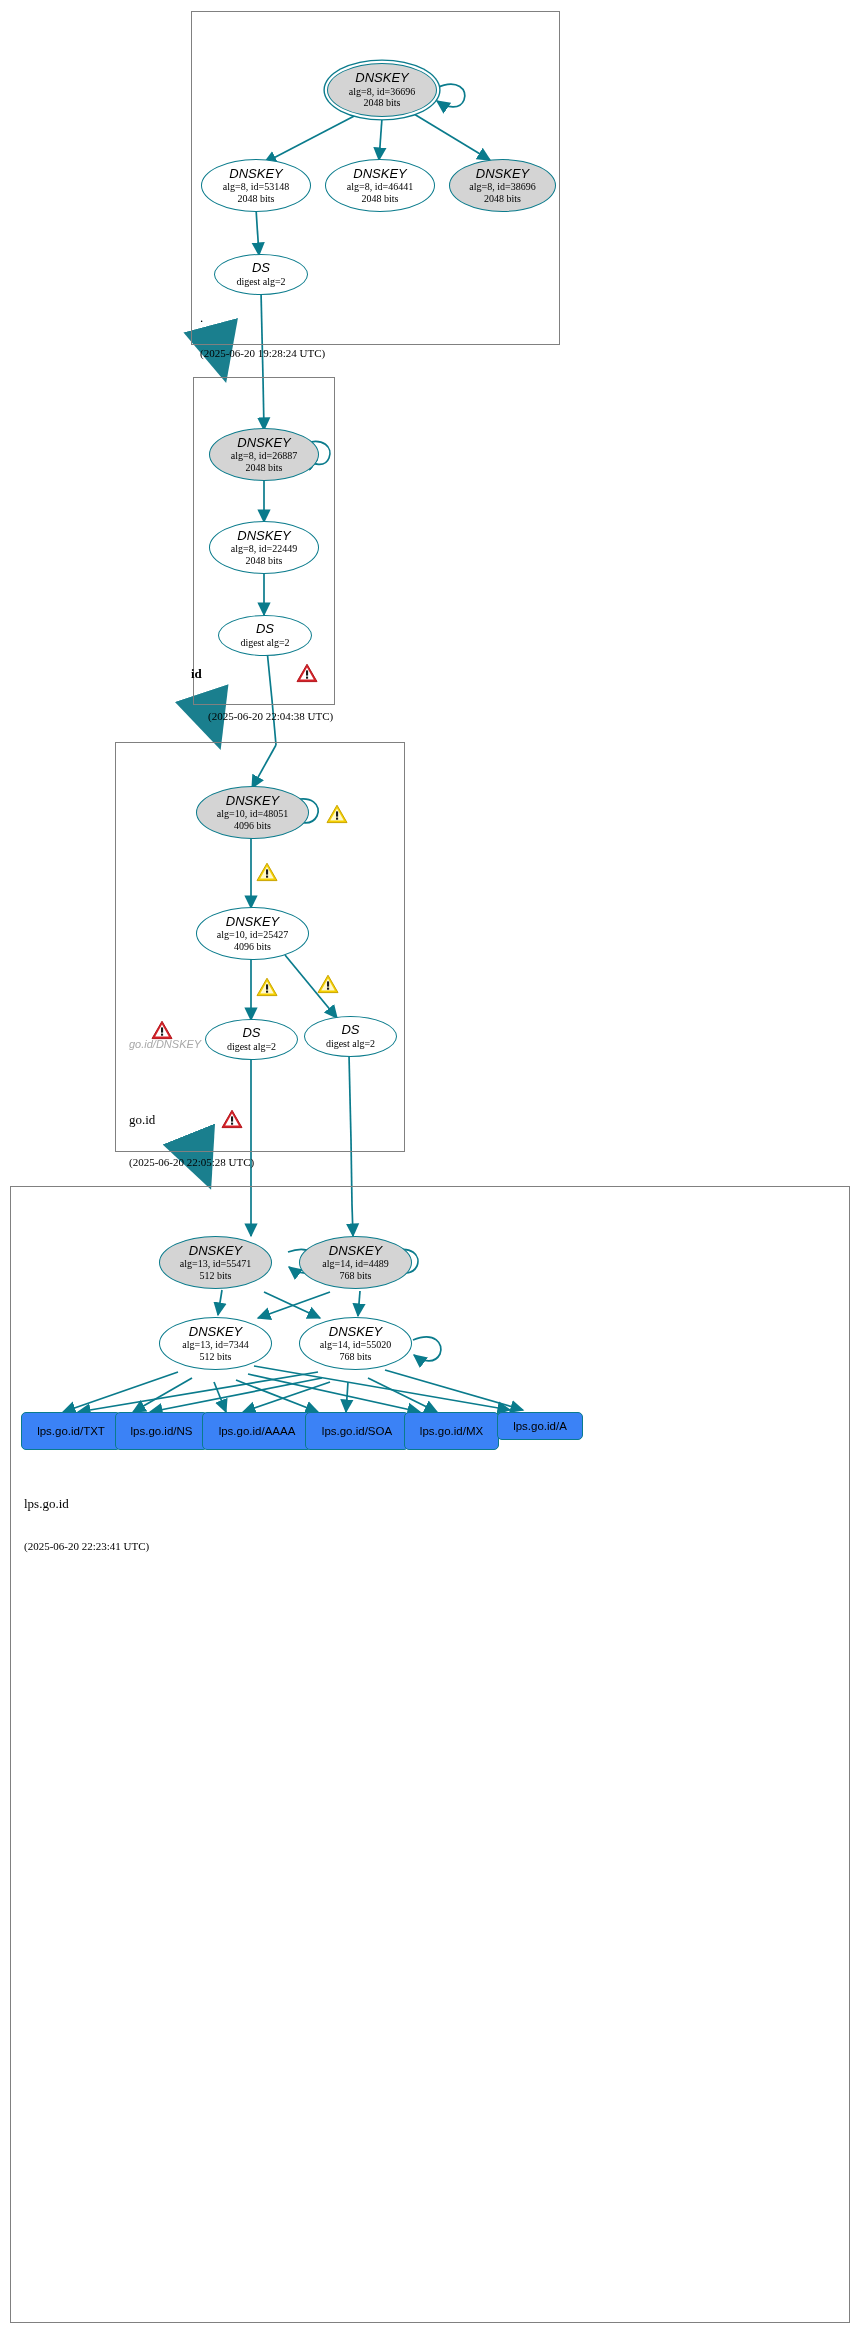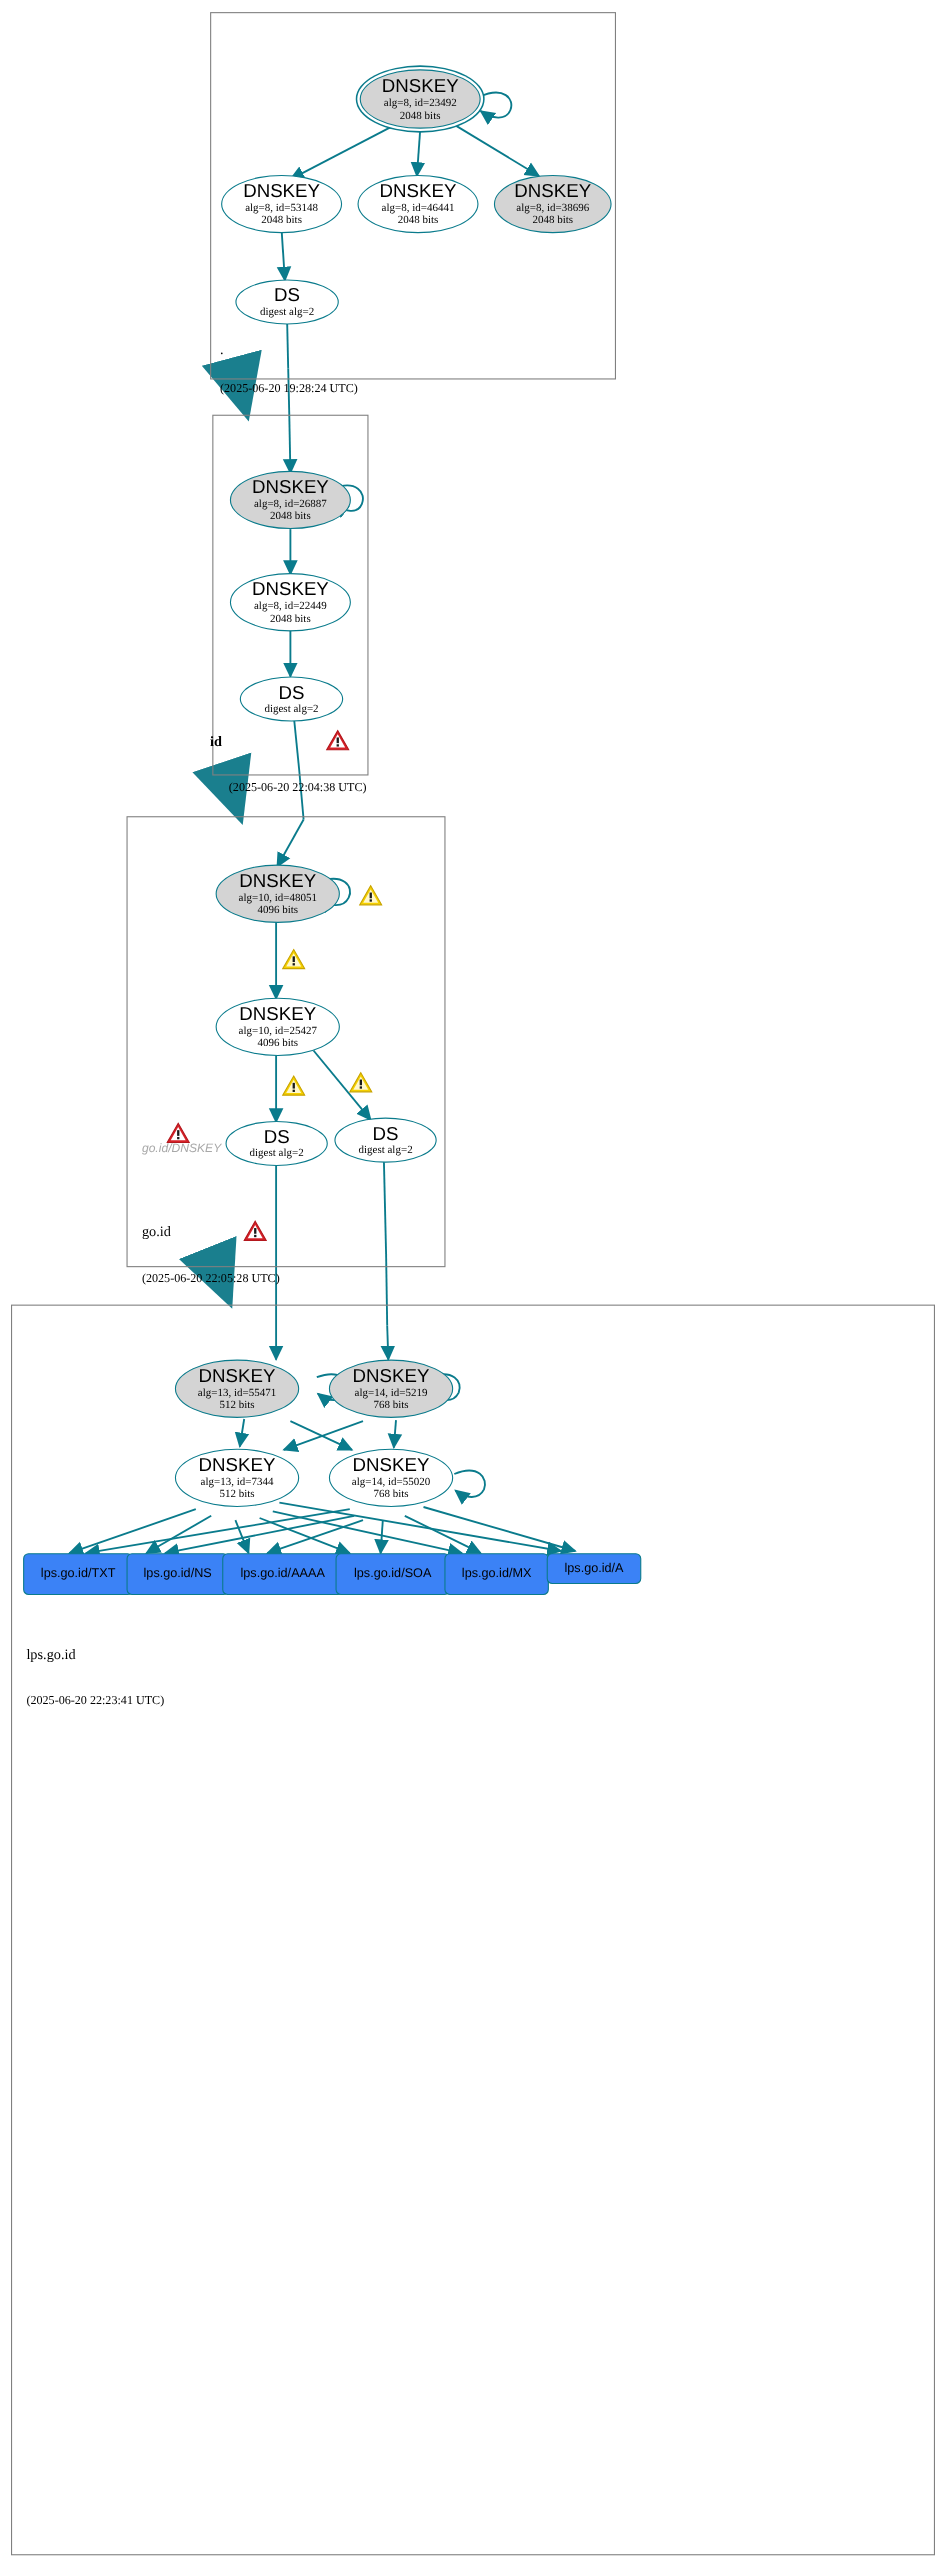--- a/index.html
+++ b/index.html
@@ -11,21 +11,21 @@
   .zone-name{position:absolute;font-family:"Liberation Serif", serif;font-size:13px;color:#000;white-space:nowrap;}
   .zone-time{position:absolute;font-family:"Liberation Serif", serif;font-size:11px;color:#000;white-space:nowrap;margin-top:24px;}
 
   
   #edges{position:absolute;left:0;top:0;width:860px;height:2334px;pointer-events:none;}
 
   
   .node{position:absolute;display:flex;flex-direction:column;align-items:center;justify-content:center;
         border:1.6px solid #0a7b8c;border-radius:50%;box-sizing:border-box;text-align:center;background:#fff;}
   .node.filled{background:#d4d4d4;}
-  .node .t1{font-family:"Liberation Sans", sans-serif;font-size:17px;color:#000;line-height:1.12;}
+  .node .t1{font-family:"Liberation Sans", sans-serif;font-size:13px;color:#000;line-height:1.12;font-style:italic;}
   .node .t2{font-family:"Liberation Serif", serif;font-size:10px;color:#000;line-height:1.15;white-space:nowrap;}
   .node .t3{font-family:"Liberation Serif", serif;font-size:10px;color:#000;line-height:1.15;white-space:nowrap;}
   .node.ksk{box-shadow:0 0 0 2.2px #fff, 0 0 0 3.6px #0a7b8c;}
 
   
   .rrset{position:absolute;display:flex;align-items:center;justify-content:center;
          border:1.6px solid #0a7b8c;border-radius:5px;background:#3b82f6;box-sizing:border-box;
          font-family:"Liberation Sans", sans-serif;font-size:11.5px;color:#000;white-space:nowrap;}
   .warn{position:absolute;width:22px;height:20px;}
   .err{position:absolute;width:22px;height:20px;}
@@ -122,21 +122,21 @@
     <path d="M368,1378 L437,1412" fill="none" stroke="#0a7b8c" stroke-width="1.7" marker-end="url(#ah)"></path>
     <path d="M385,1370 L523,1410" fill="none" stroke="#0a7b8c" stroke-width="1.7" marker-end="url(#ah)"></path>
   </svg>
 
   <div class="zone" style="left:191px;top:11px;width:369px;height:334px;"></div>
   <div class="zone-name" style="left:200px;top:310px;">.</div>
   <div class="zone-time" style="left:200px;top:323px;">(2025-06-20 19:28:24 UTC)</div>
 
   <div class="node filled ksk" style="left:327px;top:63px;width:110px;height:54px;">
     <div class="t1">DNSKEY</div>
-    <div class="t2">alg=8, id=23492</div>
+    <div class="t2">alg=8, id=36696</div>
     <div class="t3">2048 bits</div>
   </div>
 
   <div class="node" style="left:201px;top:159px;width:110px;height:53px;">
     <div class="t1">DNSKEY</div>
     <div class="t2">alg=8, id=53148</div>
     <div class="t3">2048 bits</div>
   </div>
 
   <div class="node" style="left:325px;top:159px;width:110px;height:53px;">
@@ -253,21 +253,21 @@
   <div class="zone-time" style="left:24px;top:1516px;">(2025-06-20 22:23:41 UTC)</div>
 
   <div class="node filled" style="left:159px;top:1236px;width:113px;height:53px;">
     <div class="t1">DNSKEY</div>
     <div class="t2">alg=13, id=55471</div>
     <div class="t3">512 bits</div>
   </div>
 
   <div class="node filled" style="left:299px;top:1236px;width:113px;height:53px;">
     <div class="t1">DNSKEY</div>
-    <div class="t2">alg=14, id=5219</div>
+    <div class="t2">alg=14, id=4489</div>
     <div class="t3">768 bits</div>
   </div>
 
   <div class="node" style="left:159px;top:1317px;width:113px;height:53px;">
     <div class="t1">DNSKEY</div>
     <div class="t2">alg=13, id=7344</div>
     <div class="t3">512 bits</div>
   </div>
 
   <div class="node" style="left:299px;top:1317px;width:113px;height:53px;">

